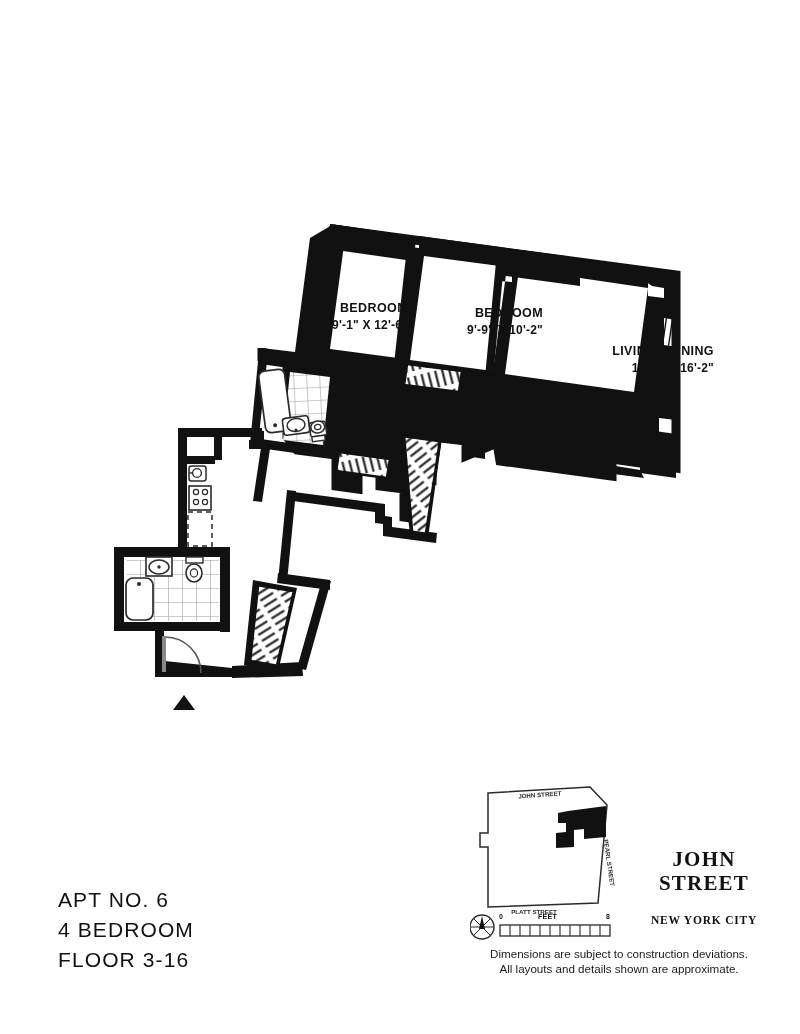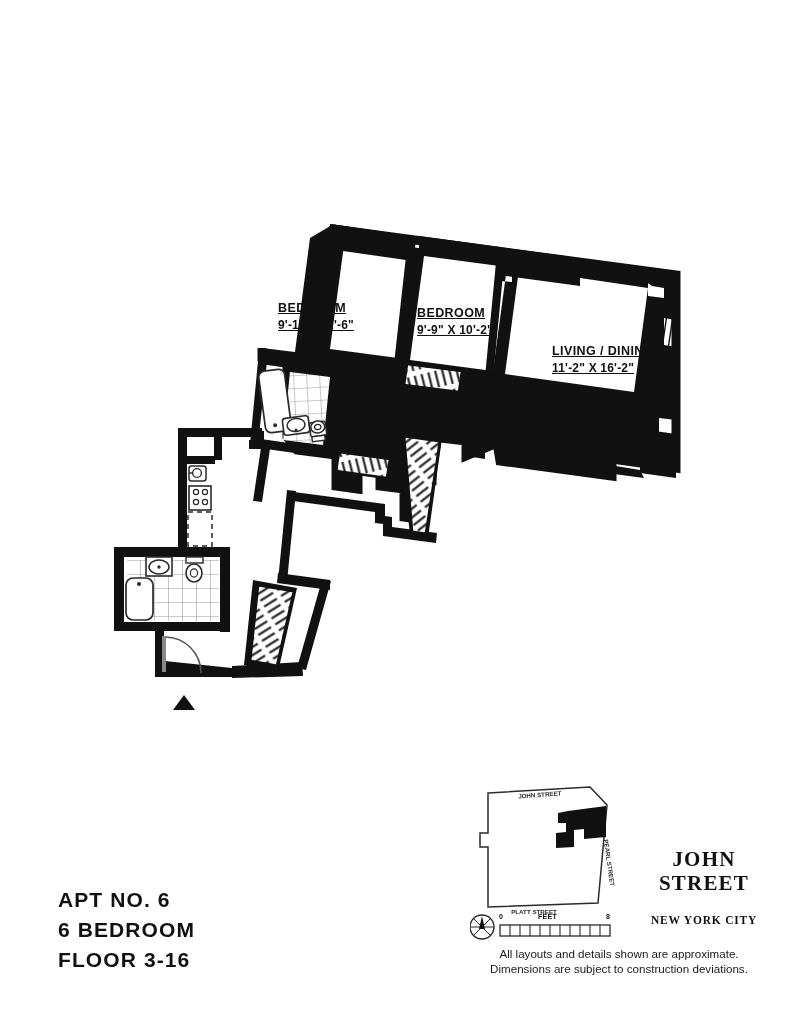--- a/index.html
+++ b/index.html
@@ -28,25 +28,24 @@
     position: absolute;
     left: 0;
     top: 0;
     width: 800px;
     height: 760px;
   }
 
   
   .room-label {
     position: absolute;
-    text-align: left;
+    text-align: right;
     white-space: nowrap;
     line-height: 1.32;
     pointer-events: none;
-    text-decoration: underline;
   }
   .room-label .rname {
     display: block;
     font-size: 12.5px;
     font-weight: 700;
     letter-spacing: 0.4px;
     color: #111;
   }
   .room-label .rdim {
     display: block;
@@ -60,21 +59,21 @@
   #label-bed1 { left: 278px; top: 300px; width: 130px; }
   #label-bed2 { left: 417px; top: 305px; width: 126px; }
   #label-living { left: 552px; top: 343px; width: 162px; }
 
   
   #apt-info {
     position: absolute;
     left: 58px;
     top: 885px;
     font-size: 21px;
-    font-weight: 700;
+    font-weight: 400;
     letter-spacing: 1.1px;
     line-height: 1.42;
     color: #111;
   }
   #apt-info div { white-space: nowrap; }
 
   
   #brand-block {
     position: absolute;
     left: 470px;
@@ -468,21 +467,21 @@
     <span class="rdim">9'-9" X 10'-2"</span>
   </div>
 
   <div class="room-label" id="label-living">
     <span class="rname">LIVING / DINING</span>
     <span class="rdim">11'-2" X 16'-2"</span>
   </div>
 
   <div id="apt-info">
     <div>APT NO. 6</div>
-    <div>6 BEDROOM</div>
+    <div>4 BEDROOM</div>
     <div>FLOOR 3-16</div>
   </div>
 
   <div id="brand-block">
 
     <svg id="sitemap-svg" viewBox="0 0 175 165">
 
       <polygon points="18,18 120,12 137,30 128,128 18,132 18,72 10,72 10,58 18,58" fill="#ffffff" stroke="#2b2b2b" stroke-width="1.5"></polygon>
 
       <path fill="#111111" d="
@@ -522,17 +521,17 @@
     <div class="scale-txt" style="left:136px; top:138px;">8</div>
 
     <div id="logo-text">
       <span id="logo-john">JOHN</span>
       <span id="logo-street">STREET</span>
       <span id="logo-city">NEW YORK CITY</span>
     </div>
   </div>
 
   <div id="disclaimer">
+    <div>Dimensions are subject to construction deviations.</div>
     <div>All layouts and details shown are approximate.</div>
-    <div>Dimensions are subject to construction deviations.</div>
   </div>
 
 </div>
 
 </body></html>

